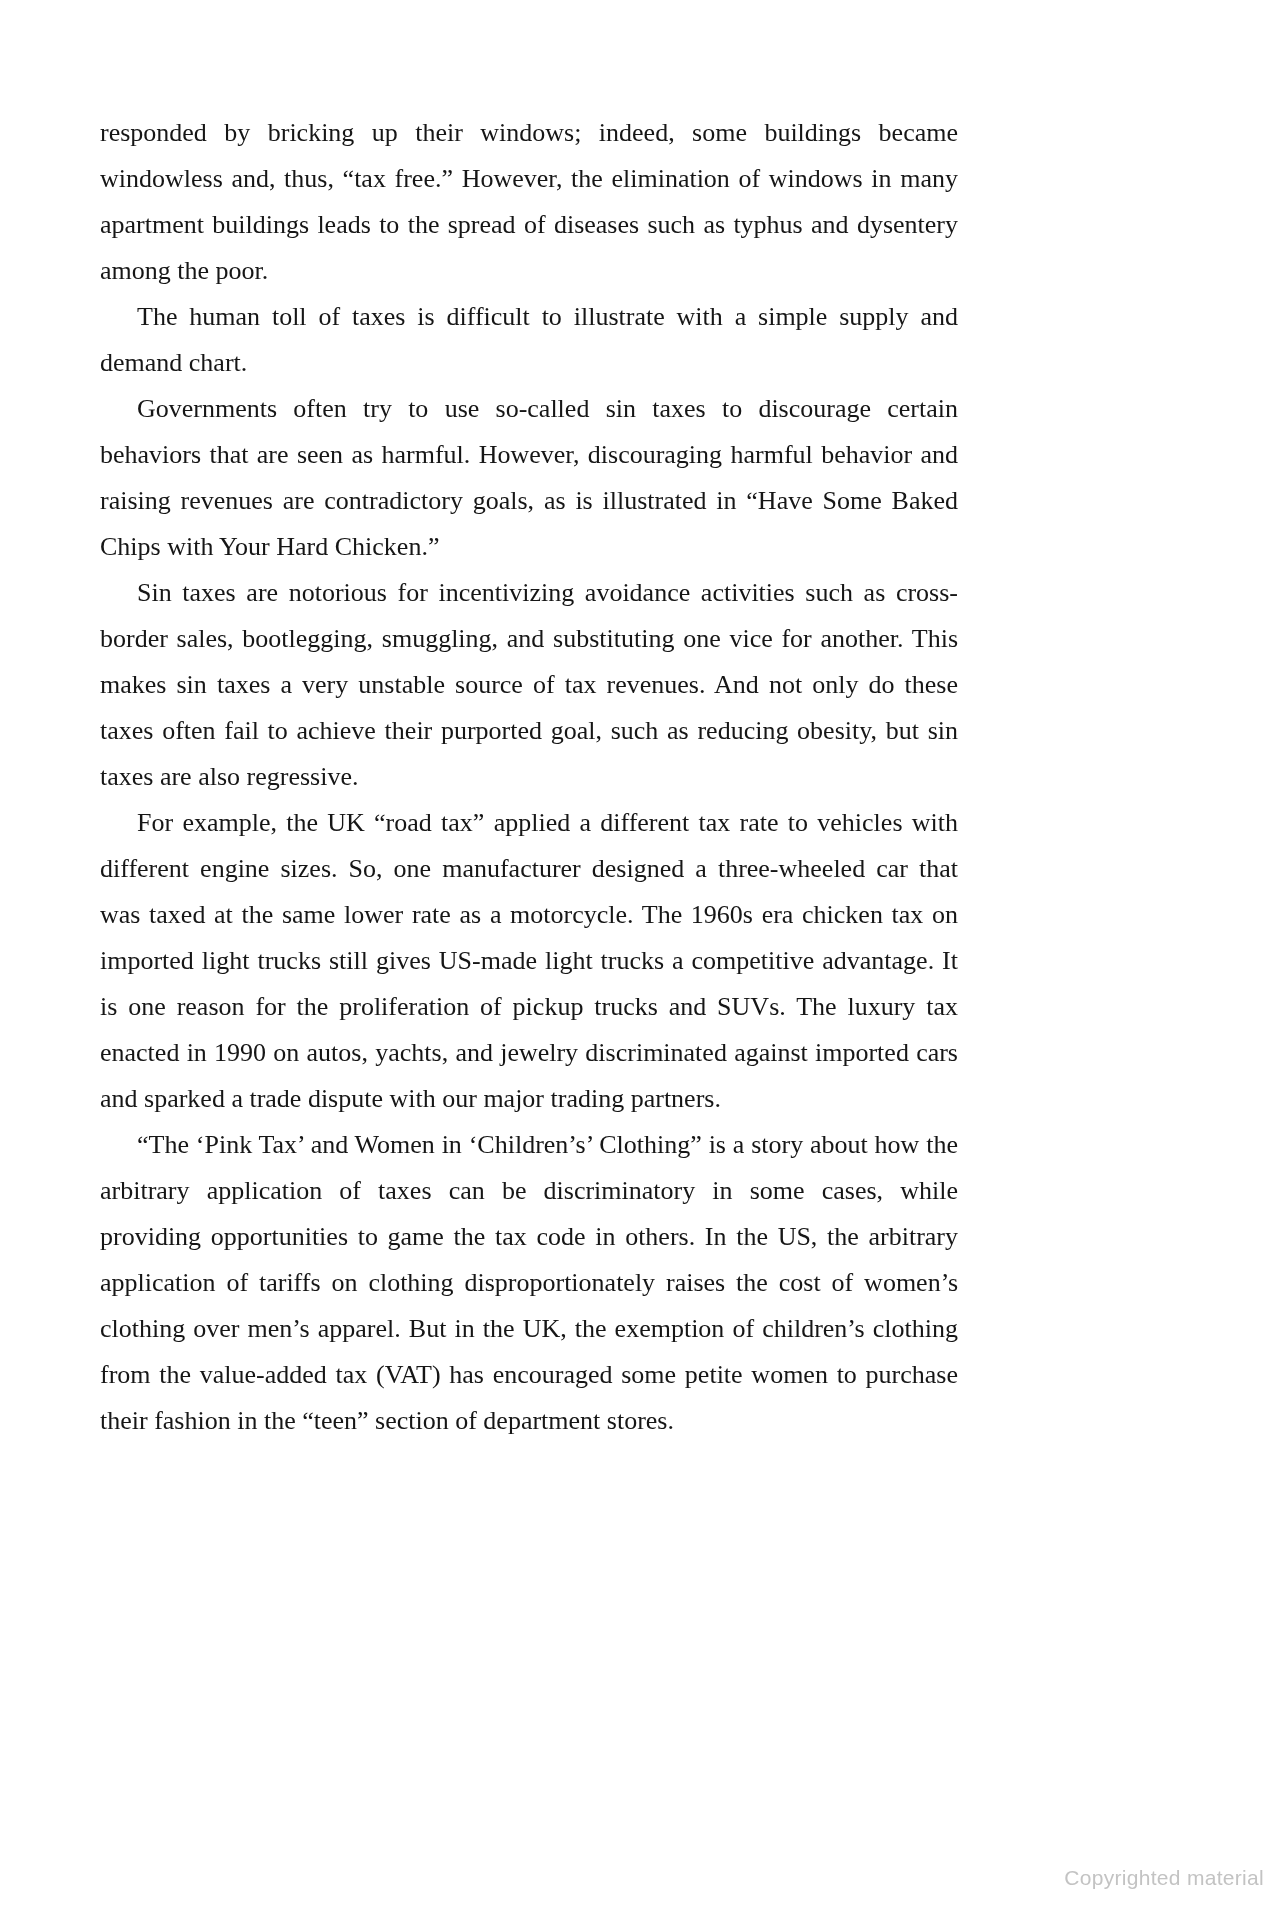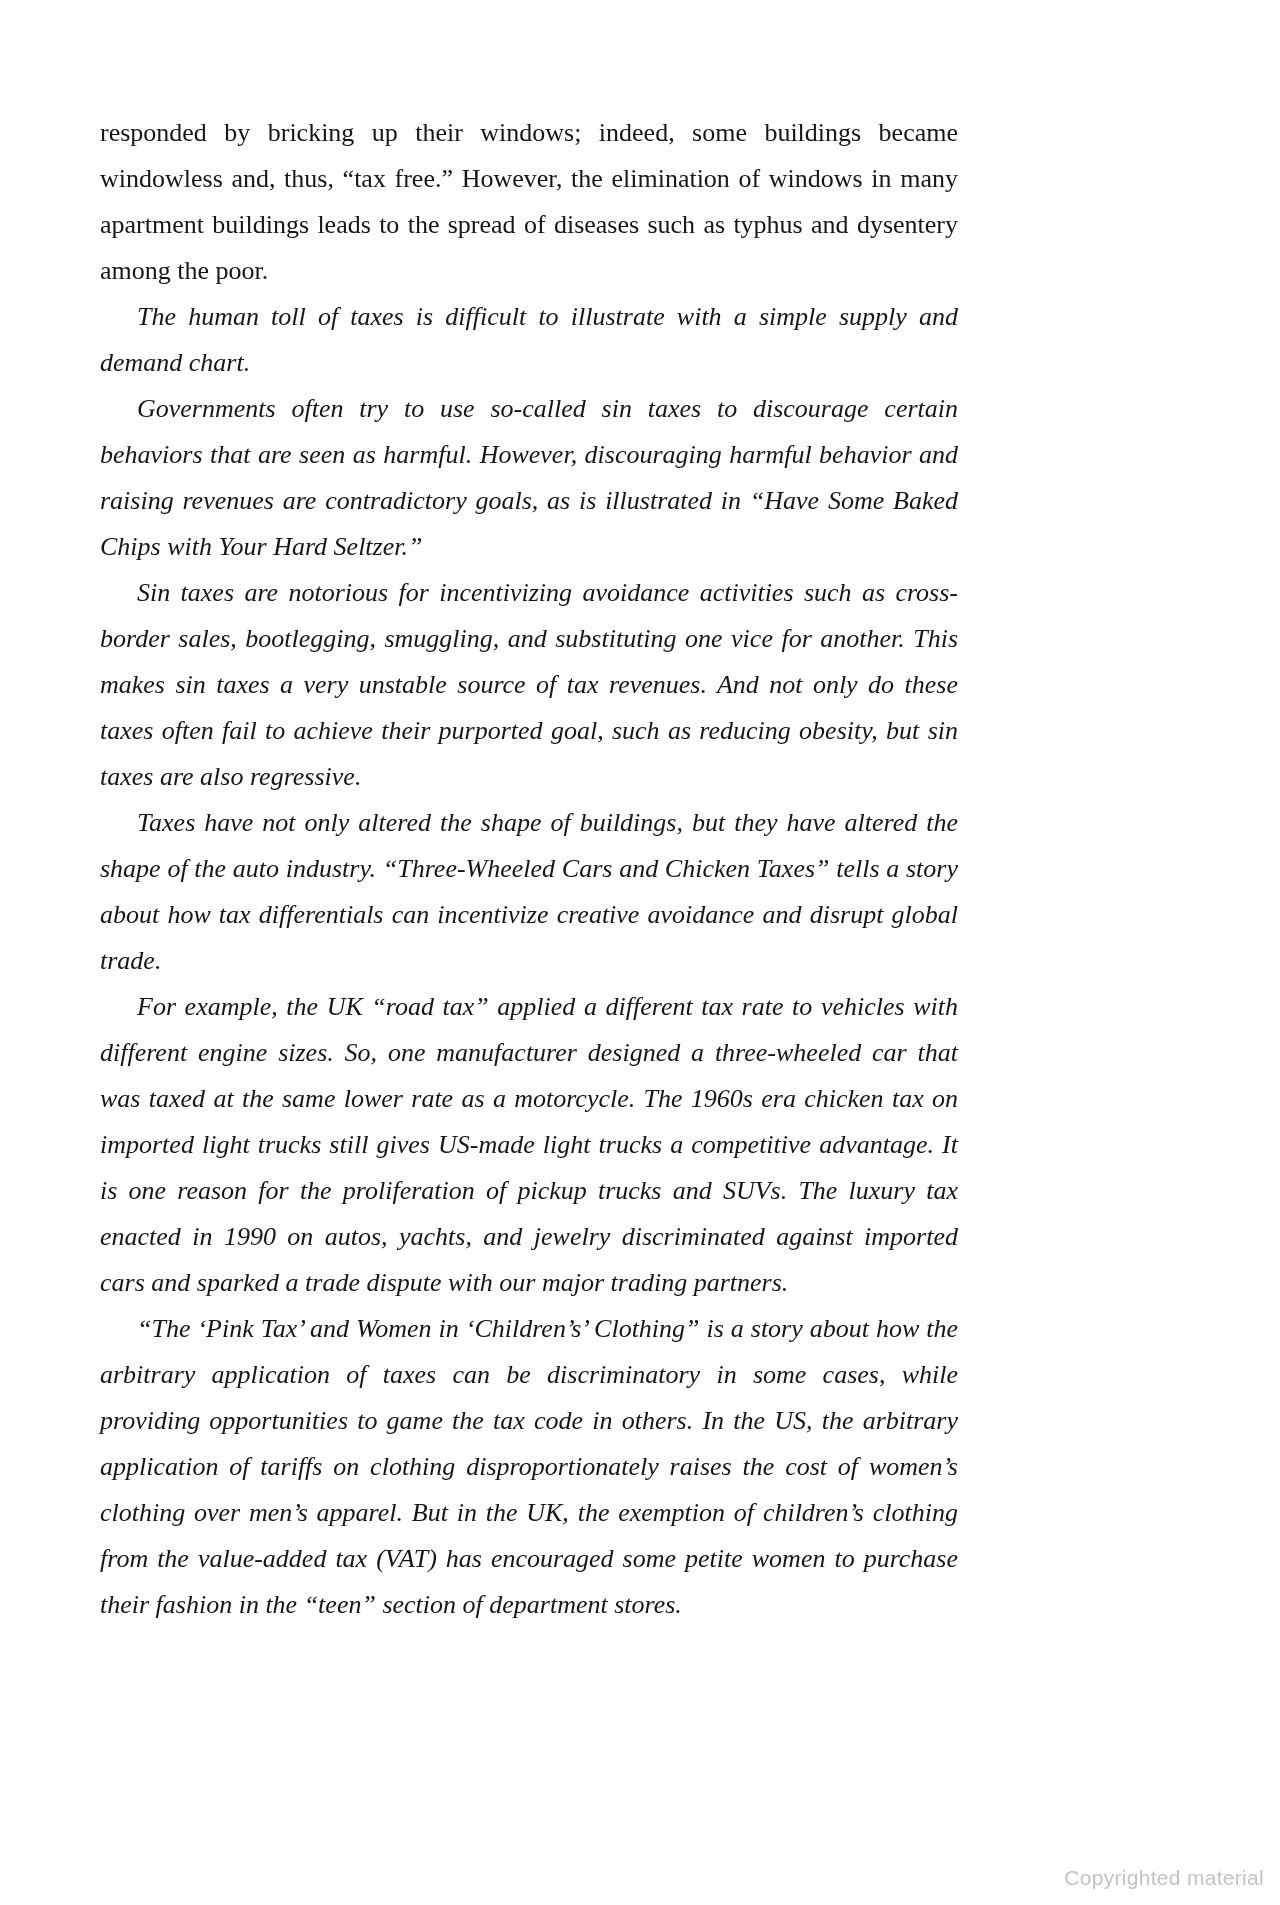--- a/index.html
+++ b/index.html
@@ -28,39 +28,37 @@
     font-size: 26px;
     line-height: 46px;
     text-align: justify;
   }
   .text-block p {
     margin: 0;
     padding: 0;
   }
   .text-block p.indent {
     text-indent: 37px;
-    font-style: italic;
   }
   .watermark {
     position: absolute;
     right: 16px;
     top: 1866px;
     font-family: "Liberation Sans", sans-serif;
     font-size: 21px;
     color: var(--watermark, #c3c3c3);
     letter-spacing: 0.3px;
   }
 </style>
 </head>
 <body style="--bg: #ffffff; --text: #161616; --watermark: #c3c3c3;">
 
 <div class="page">
   <div class="text-block">
       <p>responded by bricking up their windows; indeed, some buildings became windowless and, thus, “tax free.” However, the elimination of windows in many apartment buildings leads to the spread of diseases such as typhus and dysentery among the poor.</p>
       <p class="indent">The human toll of taxes is difficult to illustrate with a simple supply and demand chart.</p>
-      <p class="indent">Governments often try to use so-called sin taxes to discourage certain behaviors that are seen as harmful. However, discouraging harmful behavior and raising revenues are contradictory goals, as is illustrated in “Have Some Baked Chips with Your Hard Seltzer.”</p>
+      <p class="indent">Governments often try to use so-called sin taxes to discourage certain behaviors that are seen as harmful. However, discouraging harmful behavior and raising revenues are contradictory goals, as is illustrated in “Have Some Baked Chips with Your Hard Chicken.”</p>
       <p class="indent">Sin taxes are notorious for incentivizing avoidance activities such as cross-border sales, bootlegging, smuggling, and substituting one vice for another. This makes sin taxes a very unstable source of tax revenues. And not only do these taxes often fail to achieve their purported goal, such as reducing obesity, but sin taxes are also regressive.</p>
-      <p class="indent">Taxes have not only altered the shape of buildings, but they have altered the shape of the auto industry. “Three-Wheeled Cars and Chicken Taxes” tells a story about how tax differentials can incentivize creative avoidance and disrupt global trade.</p>
       <p class="indent">For example, the UK “road tax” applied a different tax rate to vehicles with different engine sizes. So, one manufacturer designed a three-wheeled car that was taxed at the same lower rate as a motorcycle. The 1960s era chicken tax on imported light trucks still gives US-made light trucks a competitive advantage. It is one reason for the proliferation of pickup trucks and SUVs. The luxury tax enacted in 1990 on autos, yachts, and jewelry discriminated against imported cars and sparked a trade dispute with our major trading partners.</p>
       <p class="indent">“The ‘Pink Tax’ and Women in ‘Children’s’ Clothing” is a story about how the arbitrary application of taxes can be discriminatory in some cases, while providing opportunities to game the tax code in others. In the US, the arbitrary application of tariffs on clothing disproportionately raises the cost of women’s clothing over men’s apparel. But in the UK, the exemption of children’s clothing from the value-added tax (VAT) has encouraged some petite women to purchase their fashion in the “teen” section of department stores.</p>
     </div>
   <div class="watermark">Copyrighted material</div>
 </div>
 
 </body></html>

